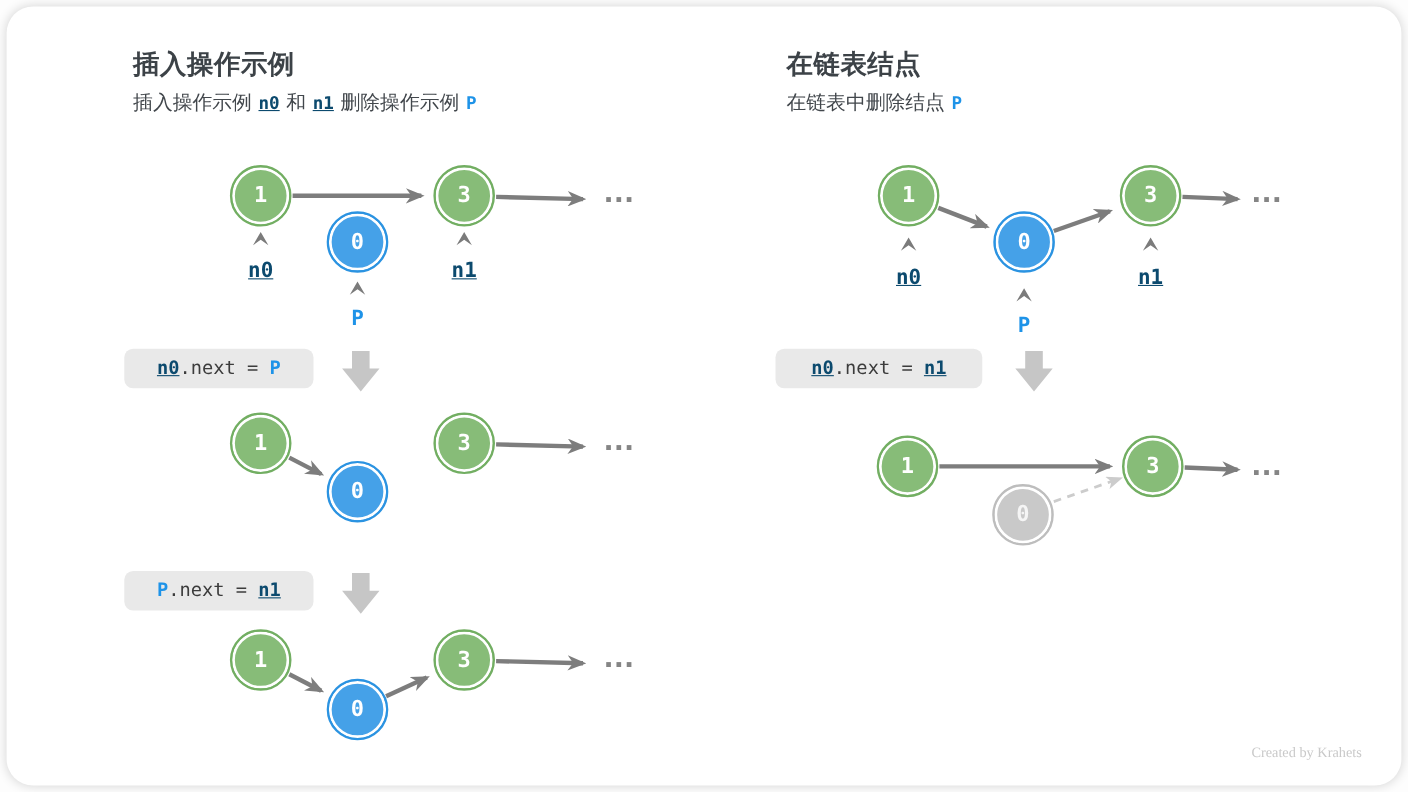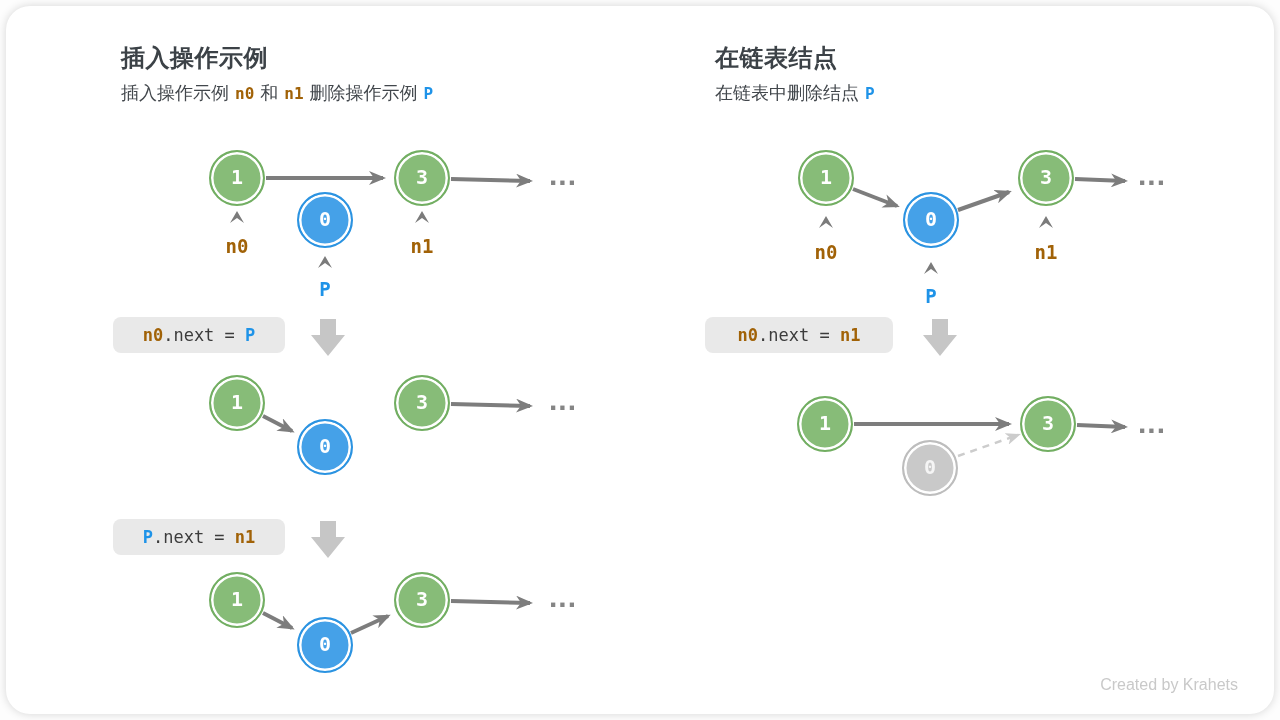--- a/index.html
+++ b/index.html
@@ -7,21 +7,21 @@
               font-family:"Liberation Sans", sans-serif; }
   .card { position:absolute; left:6px; top:6px; width:1268px; height:708px;
           background:#ffffff; border-radius:24px;
           box-shadow:0 0 10px rgba(0,0,0,0.16); }
   .overlay { position:absolute; left:0; top:0; width:1280px; height:720px; pointer-events:none; }
 
   .section-title { position:absolute; font-size:24px; font-weight:bold; color:#3c4247; letter-spacing:0.5px; }
   .subtitle { position:absolute; font-size:18px; color:#42474c; white-space:nowrap; }
   .subtitle .tok { font-family:"DejaVu Sans Mono", monospace; font-weight:bold; font-size:16px; margin:0 6px; }
 
-  .green-t { color:#a16207; }
+  .green-t { color:#0c4a6e;text-decoration:underline; }
   .blue-t  { color:#1e93e8; }
 
   .node { position:absolute; width:56px; height:56px; border-radius:50%;
           text-align:center; line-height:51px;
           font-family:"DejaVu Sans Mono", monospace; font-weight:bold; font-size:20px; color:#ffffff;
           box-shadow:inset 0 0 0 2.5px #ffffff; }
   .node.green { background:#87bc78; border:2.5px solid #72ae62; }
   .node.blue  { background:#45a1e8; border:2.5px solid #2b93e1; }
   .node.gray  { background:#c9c9c9; border:2.5px solid #bdbdbd; color:#f5f5f5; }
 
@@ -31,21 +31,21 @@
   .code-box { position:absolute; height:36px; background:#e9e9e9; border-radius:8px;
               display:flex; align-items:center; justify-content:center;
               font-family:"DejaVu Sans Mono", monospace; font-size:17px; color:#3c3c3c;
               white-space:pre; }
   .code-box .lhs, .code-box .rhs { font-weight:bold; }
 
   .dots { position:absolute; font-weight:bold; font-size:30px; line-height:30px;
           color:#858585; letter-spacing:1px; }
 
   .footer { position:absolute; right:42px; top:676px;
-            font-family:Liberation Sans, sans-serif; font-size:16px; color:#c9c9c9; }
+            font-family:Liberation Serif, serif; font-size:13px; color:#c9c9c9; }
 </style>
 </head>
 <body>
 
 <div class="card"></div>
 
 <svg class="overlay" width="1280" height="720" viewBox="0 0 1280 720">
   <defs>
     <marker id="ah" markerUnits="userSpaceOnUse" markerWidth="17" markerHeight="14" viewBox="0 0 17 14" refX="14" refY="7" orient="auto">
       <path d="M0,0 L17,7 L0,14 L5,7 Z" fill="#7d7d7d"></path>

